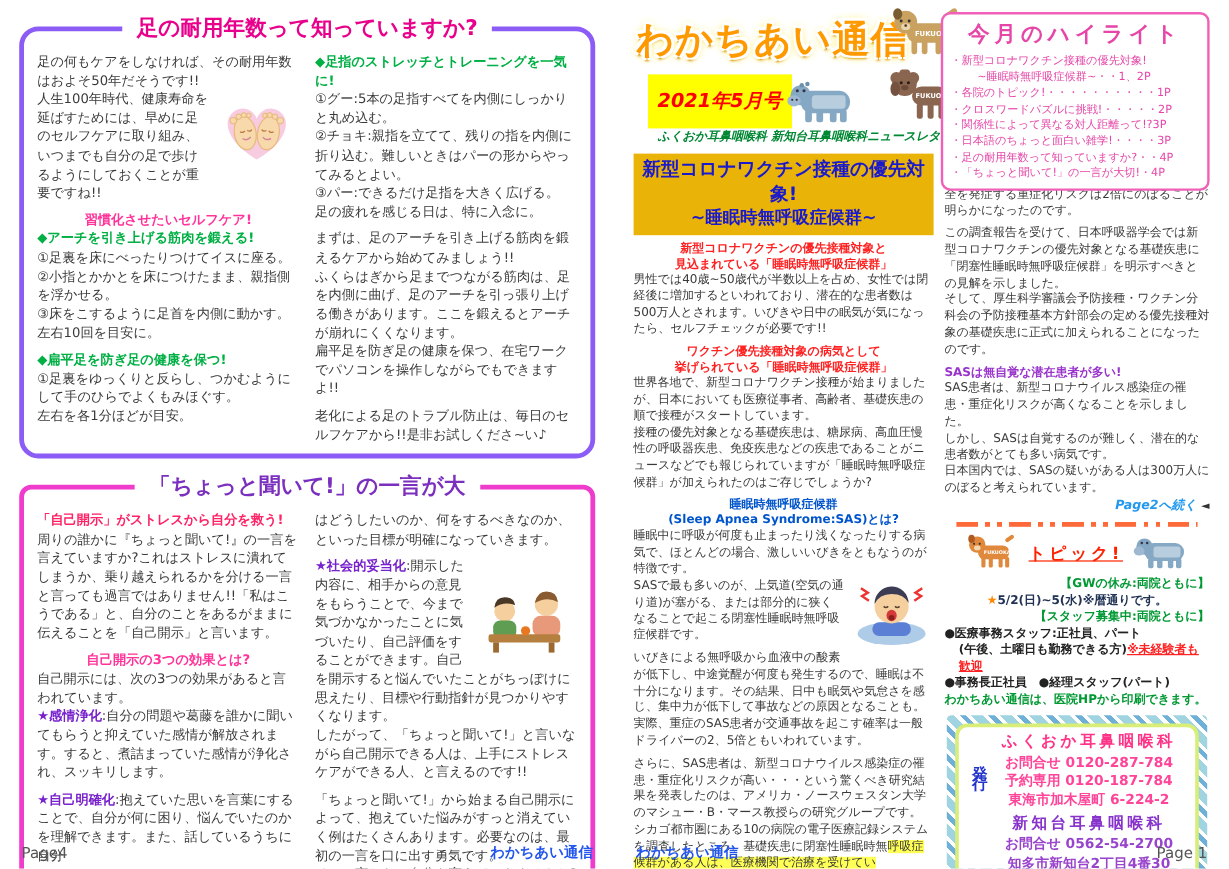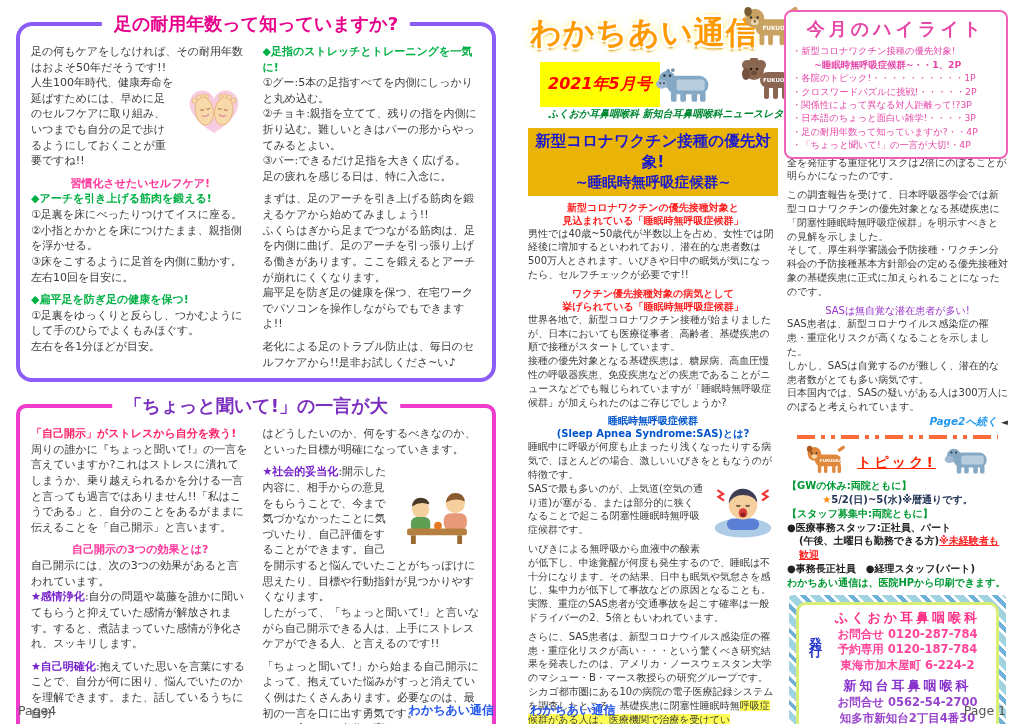--- a/index.html
+++ b/index.html
@@ -32,44 +32,44 @@
     letter-spacing:1px; white-space:nowrap;
     text-shadow:-2px -2px 0 #fff,2px -2px 0 #fff,-2px 2px 0 #fff,2px 2px 0 #fff,0 0 7px #ffe000,0 3px 2px #cc8800; }
   .issue { position:absolute; left:12px; top:56px; background:#ffff00; color:#ff0000;
     font-size:16px; font-weight:bold; font-style:italic; padding:12px 8px; white-space:nowrap; }
   .subtitle { position:absolute; left:0; top:101px; width:286px; text-align:center;
     color:#008833; font-weight:bold; font-style:italic; font-size:10px; white-space:nowrap; }
   .hl { position:absolute; right:0; top:4px; width:224px; background:#fff;
     border:2px solid #f060b8; border-radius:8px; padding:4px 6px 5px;
     font-size:9.3px; line-height:1.45; color:#e646a8; }
   .hl-title { text-align:center; font-size:18px; font-weight:bold; letter-spacing:4px; margin-bottom:2px; }
-  .hl-item.indent { padding-left:2.4em;font-weight:bold; }
+  .hl-item.indent { padding-left:2.4em; }
   .mascot { position:absolute; }
 
   .p1-cols { display:flex; gap:9px; margin-top:2px; }
   .p1col { font-size:10px; line-height:1.38; color:#3a3a3a; }
   .p1col-l { width:250px; }
   .p1col-r { flex:1; }
   .p1col p { margin:0; }
   .mt2 { margin-top:5px !important; }
   .main-title { background:#eab308; text-align:center; padding:3px 2px 4px; margin-bottom:5px; }
   .main-title .t1 { display:block; color:#1a1acc; font-weight:bold; font-size:15.5px; line-height:1.35; }
   .main-title .t2 { display:block; color:#1a1acc; font-weight:bold; font-size:14.5px; line-height:1.3; }
   .h-red2  { color:#ff2222; font-weight:bold; text-align:center; line-height:1.3; }
   .h-blue2 { color:#0055cc; font-weight:bold; text-align:center; line-height:1.3; }
-  .h-purp2 { color:#9933cc; font-weight:normal; text-align:center; }
+  .h-purp2 { color:#9933cc; font-weight:bold; }
   mark { background:#ffff55; color:inherit; }
   .cont { text-align:right; color:#2299ee; font-weight:bold; font-style:italic; font-size:10.5px; margin-top:2px; }
   .cursor { color:#333; font-size:9px; }
   .divider { height:4px; margin:7px 10px 6px;
     background:repeating-linear-gradient(90deg,#ff6a3a 0 18px,transparent 18px 24px,#ff6a3a 24px 28px,transparent 28px 34px,#ff6a3a 34px 38px,transparent 38px 44px); }
   .topic-row { display:flex; align-items:center; justify-content:center; gap:8px; }
   .topic-link { color:#ff2200; font-weight:bold; font-size:14px; letter-spacing:3px;
     text-decoration:underline; cursor:pointer; }
-  .h-green2 { color:#009933; font-weight:bold; text-align:left; margin-top:3px; }
+  .h-green2 { color:#009933; font-weight:bold; text-align:right; margin-top:3px; }
   .gw { text-align:center; color:#223355; font-weight:bold; }
   .gw .star { color:#ff8800; }
   .staff-line { color:#222; font-weight:bold; }
   .staff-ind { padding-left:1.2em; }
   .red-u { color:#ff2222; text-decoration:underline; }
   .note-green { color:#009933; font-weight:bold; text-align:left; margin-top:4px; font-size:10px; }
 
   .pub-wrap { margin:5px 2px 0;
     background:repeating-linear-gradient(45deg,#9fd4e0 0 7px,#ffffff 7px 10px,#6fb0d8 10px 14px,#ffffff 14px 17px);
     padding:7px; border-radius:4px; }

